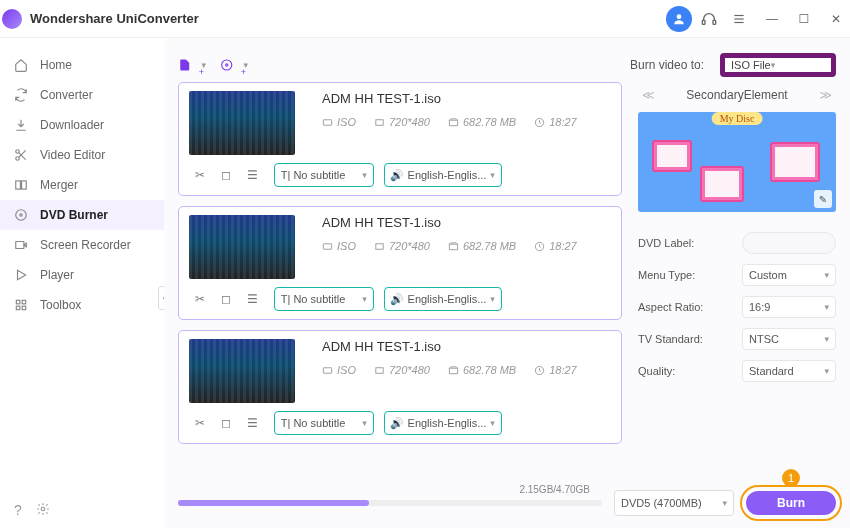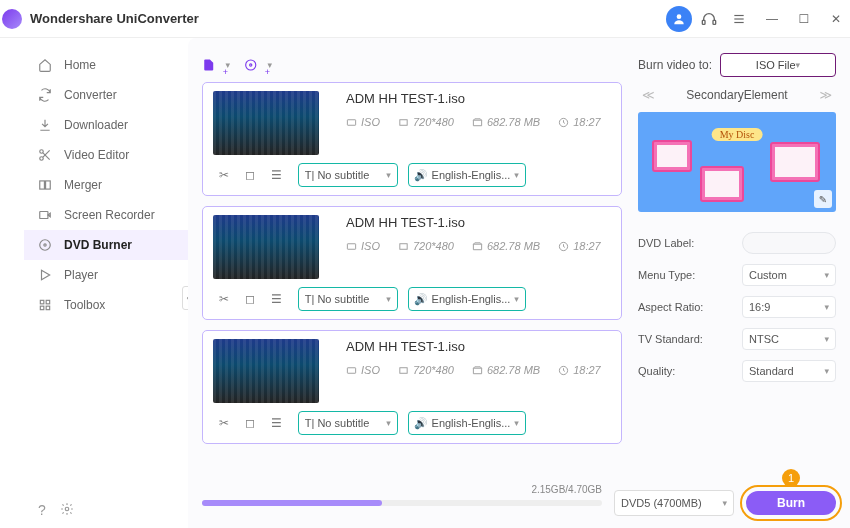--- a/index.html
+++ b/index.html
@@ -5,36 +5,36 @@
 * { box-sizing: border-box; margin: 0; padding: 0; }
 body { font-family: -apple-system, BlinkMacSystemFont, "Segoe UI", sans-serif; font-size: 12px; color: #444; background: #fff; width: 850px; height: 528px; overflow: hidden; }
 .titlebar { height: 38px; display: flex; align-items: center; padding: 0 2px; border-bottom: 1px solid #eee; }
 .logo { width: 20px; height: 20px; background: linear-gradient(135deg, #7c3aed, #a78bfa); border-radius: 50%; margin-right: 8px; }
 .app-title { font-weight: 600; font-size: 13px; color: #333; }
 .titlebar-spacer { flex: 1; }
 .titlebar-icon { width: 26px; height: 26px; display: flex; align-items: center; justify-content: center; cursor: pointer; color: #666; border-radius: 50%; margin-left: 4px; font-size: 14px; }
 .titlebar-icon.user { background: #3b82f6; color: #fff; }
 .window-btn { width: 24px; text-align: center; font-size: 12px; cursor: pointer; margin-left: 8px; color: #666; }
 
-.main { display: flex; height: 490px; padding-left: 24px; }
+.main { display: flex; height: 490px; }
 .sidebar { width: 164px; padding: 12px 0; position: relative; }
 .nav-item { display: flex; align-items: center; padding: 8px 14px; font-size: 12px; color: #666; cursor: pointer; gap: 10px; }
 .nav-item.active { background: #f4f0ff; color: #222; font-weight: 600; }
 .nav-item .icon { width: 16px; text-align: center; color: #888; font-size: 13px; }
 .sidebar-collapse { position: absolute; right: -6px; top: 248px; width: 12px; height: 24px; background: #fff; border: 1px solid #ddd; border-radius: 3px; display: flex; align-items: center; justify-content: center; font-size: 9px; cursor: pointer; color: #888; }
 .sidebar-footer { position: absolute; bottom: 10px; left: 14px; display: flex; gap: 14px; color: #999; font-size: 14px; }
 .sidebar-footer span { cursor: pointer; }
 
 .content { flex: 1; background: #fbfbfd; border-radius: 8px 0 0 0; padding: 10px 14px 0 14px; position: relative; display: flex; flex-direction: column; }
 .toolbar-row { display: flex; align-items: center; height: 34px; }
 .toolbar-btn { width: 28px; height: 28px; display: flex; align-items: center; justify-content: center; color: #7c3aed; font-size: 18px; cursor: pointer; margin-right: 14px; position: relative; }
 .toolbar-btn .plus { position: absolute; bottom: 2px; right: 2px; font-size: 9px; }
 .toolbar-spacer { flex: 1; }
 .burn-to-label { font-size: 12px; color: #555; margin-right: 8px; }
-.burn-to-select { width: 116px; height: 24px; border: 1px solid #701a75; border-radius: 4px; background: #fff; font-size: 11px; padding: 0 6px; display: flex; align-items: center; justify-content: center; cursor: pointer; }
+.burn-to-select { width: 116px; height: 24px; border: 5px solid #701a75; border-radius: 4px; background: #fff; font-size: 11px; padding: 0 6px; display: flex; align-items: center; justify-content: flex-start; cursor: pointer; margin-left: 8px; }
 
 .body-row { display: flex; flex: 1; gap: 14px; min-height: 0; }
 .list-col { flex: 1; overflow-y: auto; padding-right: 2px; }
 .item-card { border: 1px solid #c4b5fd; border-radius: 5px; background: #fff; padding: 8px 10px; margin-bottom: 10px; }
 .item-top { display: flex; gap: 27px; }
 .thumb { width: 106px; height: 64px; background: linear-gradient(180deg, #1e3a8a 0%, #0c4a6e 40%, #222 100%); border-radius: 2px; position: relative; }
 .thumb::after { content: ""; position: absolute; inset: 0; background: repeating-linear-gradient(90deg, rgba(255,255,255,.08) 0 3px, transparent 3px 6px); }
 .item-meta { flex: 1; }
 .item-title { font-size: 13px; color: #333; margin-bottom: 10px; }
 .meta-line { display: flex; gap: 18px; font-size: 11px; color: #999; align-items: center; }
@@ -45,33 +45,33 @@
 .dropdown { height: 24px; border: 1px solid #14b8a6; border-radius: 4px; background: #fff; font-size: 11px; padding: 0 6px; display: flex; align-items: center; justify-content: space-between; cursor: pointer; color: #555; }
 .dd-sub { width: 100px; }
 .dd-aud { width: 118px; }
 
 .right-col { width: 198px; display: flex; flex-direction: column; }
 .theme-nav { display: flex; align-items: center; justify-content: space-between; height: 26px; font-size: 12px; color: #555; }
 .theme-arrow { color: #bbb; cursor: pointer; font-size: 12px; padding: 0 4px; }
 .theme-preview { width: 100%; height: 100px; background: #60a5fa; border-radius: 3px; margin-top: 4px; position: relative; overflow: hidden; }
 .tv { position: absolute; background: #f472b6; border: 2px solid #ec4899; border-radius: 3px; }
 .tv::after { content: ""; position: absolute; inset: 3px; background: #fdf2f8; }
-.my-disc-label { position: absolute; top: 16px; left: 50%; transform: translateX(-50%); background: #fde68a; color: #b45309; font-family: cursive; font-size: 10px; padding: 1px 8px; border-radius: 8px; }
+.my-disc-label { position: absolute; top: 0; left: 50%; transform: translateX(-50%); background: #fde68a; color: #b45309; font-family: cursive; font-size: 10px; padding: 1px 8px; border-radius: 8px; }
 .theme-edit { position: absolute; bottom: 4px; right: 4px; width: 18px; height: 18px; background: rgba(255,255,255,.85); border-radius: 3px; display: flex; align-items: center; justify-content: center; font-size: 10px; cursor: pointer; color: #555; }
 
 .settings { margin-top: 20px; display: flex; flex-direction: column; gap: 10px; }
 .setting-row { display: flex; align-items: center; justify-content: space-between; gap: 8px; }
 .setting-row label { font-size: 11px; color: #555; width: 72px; }
 .setting-input { height: 22px; width: 94px; border: 1px solid #e5e7eb; border-radius: 11px; background: #f8f8fa; }
 .setting-select { height: 22px; width: 94px; border: 1px solid #e5e7eb; border-radius: 4px; background: #fff; font-size: 11px; padding: 0 6px; display: flex; align-items: center; justify-content: space-between; cursor: pointer; color: #555; }
 
 .bottom-bar { height: 60px; display: flex; align-items: center; gap: 12px; padding-top: 10px; }
 .progress { flex: 1; height: 6px; background: #eee; border-radius: 3px; position: relative; }
 .progress-fill { height: 100%; width: 45%; background: #a78bfa; border-radius: 3px; }
-.progress-text { position: absolute; right: 0; top: -16px; font-size: 10px; color: #888; }
+.progress-text { position: absolute; right: 12px; top: -16px; font-size: 10px; color: #888; }
 .disc-select { width: 120px; height: 26px; border: 1px solid #ddd; border-radius: 4px; background: #fff; font-size: 11px; padding: 0 6px; display: flex; align-items: center; justify-content: space-between; cursor: pointer; color: #555; }
 .burn-wrap { position: relative; }
 .burn-btn { width: 90px; height: 24px; background: #8b5cf6; color: #fff; border-radius: 15px; font-size: 12px; font-weight: 600; cursor: pointer; border: none; }
 .burn-callout { position: absolute; inset: -6px; border: 2px solid #f59e0b; border-radius: 20px; pointer-events: none; }
 .burn-badge { position: absolute; top: -22px; left: 50%; transform: translateX(-50%); width: 18px; height: 18px; background: #f59e0b; color: #fff; border-radius: 50%; font-size: 11px; display: flex; align-items: center; justify-content: center; }
 
 .caret { font-size: 9px; color: #999; }
 svg { display: block; }
 </style>
 </head>
@@ -146,37 +146,37 @@
         </div>
         <div class="nav-item">
           <span class="icon">
             <svg width="14" height="14" viewBox="0 0 24 24" fill="none" stroke="currentColor" stroke-width="2">
               <rect x="3" y="5" width="8" height="14"></rect>
               <rect x="13" y="5" width="8" height="14"></rect>
             </svg>
           </span>
           <span>Merger</span>
         </div>
+        <div class="nav-item active">
+          <span class="icon">
+            <svg width="14" height="14" viewBox="0 0 24 24" fill="none" stroke="currentColor" stroke-width="2">
+              <circle cx="12" cy="12" r="9"></circle>
+              <circle cx="12" cy="12" r="2"></circle>
+            </svg>
+          </span>
+          <span>DVD Burner</span>
+        </div>
         <div class="nav-item">
           <span class="icon">
             <svg width="14" height="14" viewBox="0 0 24 24" fill="none" stroke="currentColor" stroke-width="2">
               <rect x="3" y="6" width="14" height="12" rx="1"></rect>
               <path d="M21 9l-4 3 4 3z"></path>
             </svg>
           </span>
           <span>Screen Recorder</span>
-        </div>
-        <div class="nav-item active">
-          <span class="icon">
-            <svg width="14" height="14" viewBox="0 0 24 24" fill="none" stroke="currentColor" stroke-width="2">
-              <circle cx="12" cy="12" r="9"></circle>
-              <circle cx="12" cy="12" r="2"></circle>
-            </svg>
-          </span>
-          <span>DVD Burner</span>
         </div>
         <div class="nav-item">
           <span class="icon">
             <svg width="14" height="14" viewBox="0 0 24 24" fill="none" stroke="currentColor" stroke-width="2">
               <polygon points="6 4 20 12 6 20"></polygon>
             </svg>
           </span>
           <span>Player</span>
         </div>
         <div class="nav-item">

